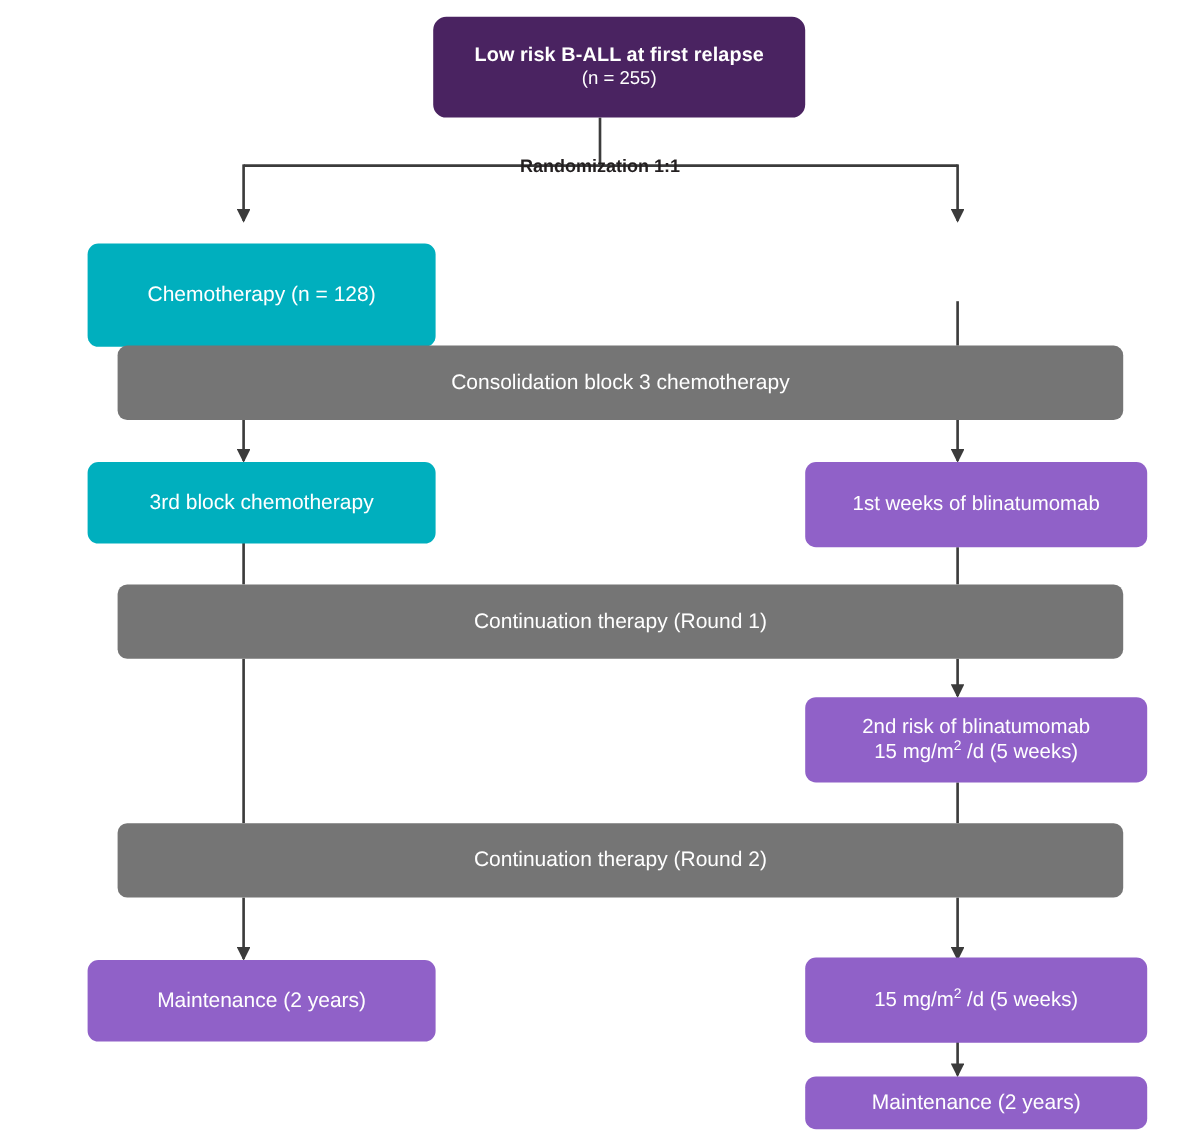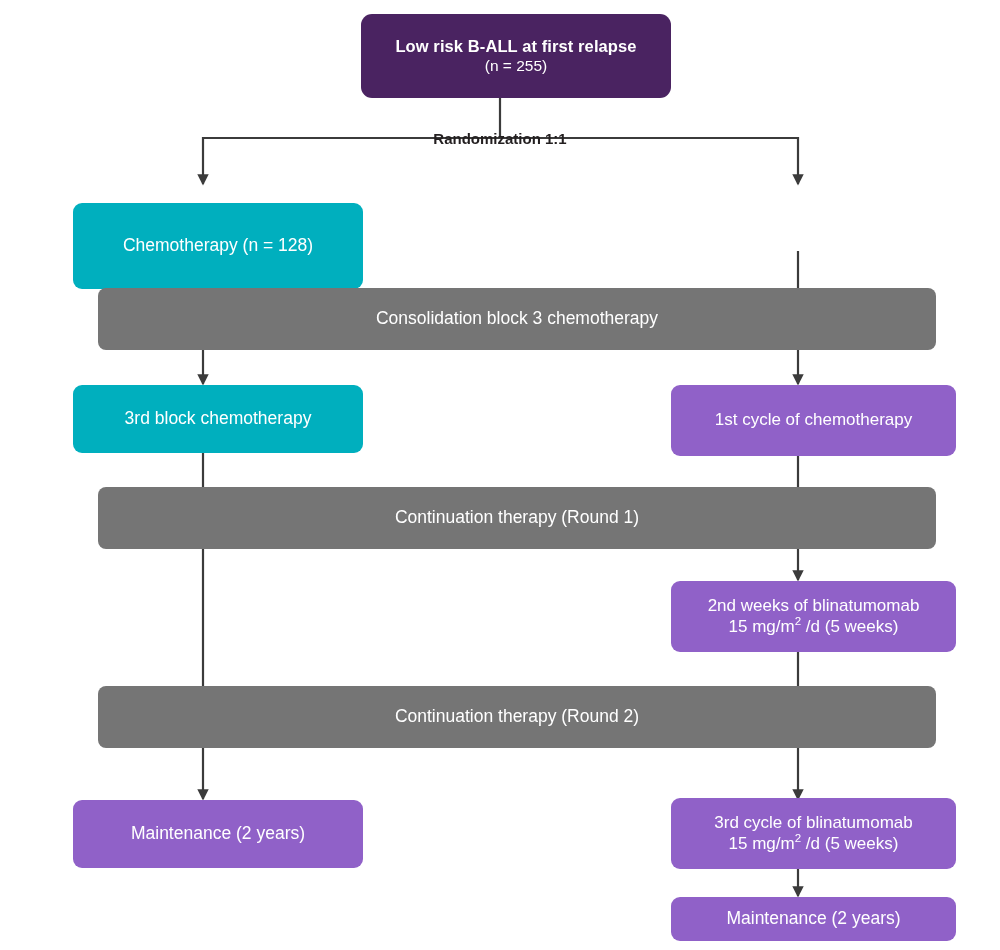--- a/index.html
+++ b/index.html
@@ -122,46 +122,45 @@
   <div class="node gray" style="left:82px; top:288px; width:838px; height:62px;">
     <span class="lines">Consolidation block 3 chemotherapy</span>
   </div>
 
   <div class="node teal" style="left:57px; top:385px; width:290px; height:68px;">
     <span class="lines">3rd block chemotherapy</span>
   </div>
 
   <div class="node purple two-line" style="left:655px; top:385px; width:285px; height:71px;">
     <span class="lines">
-      <span class="l1">1st cycle of chemotherapy</span>
+      <span class="l1">1st weeks of blinatumomab</span>
     </span>
   </div>
 
   <div class="node gray" style="left:82px; top:487px; width:838px; height:62px;">
     <span class="lines">Continuation therapy (Round 1)</span>
   </div>
 
   <div class="node purple two-line" style="left:655px; top:581px; width:285px; height:71px;">
     <span class="lines">
-      <span class="l1">2nd weeks of blinatumomab</span>
+      <span class="l1">2nd risk of blinatumomab</span>
       <span class="l2"><span>15 mg/m</span><sup>2</sup><span> /d (5 weeks)</span></span>
     </span>
   </div>
 
   <div class="node gray" style="left:82px; top:686px; width:838px; height:62px;">
     <span class="lines">Continuation therapy (Round 2)</span>
   </div>
 
   <div class="node purple" style="left:57px; top:800px; width:290px; height:68px;">
     <span class="lines">Maintenance (2 years)</span>
   </div>
 
   <div class="node purple two-line" style="left:655px; top:798px; width:285px; height:71px;">
     <span class="lines">
-      <span class="l1">3rd cycle of blinatumomab</span>
       <span class="l2"><span>15 mg/m</span><sup>2</sup><span> /d (5 weeks)</span></span>
     </span>
   </div>
 
   <div class="node purple" style="left:655px; top:897px; width:285px; height:44px;">
     <span class="lines">Maintenance (2 years)</span>
   </div>
 
 </div>
 

